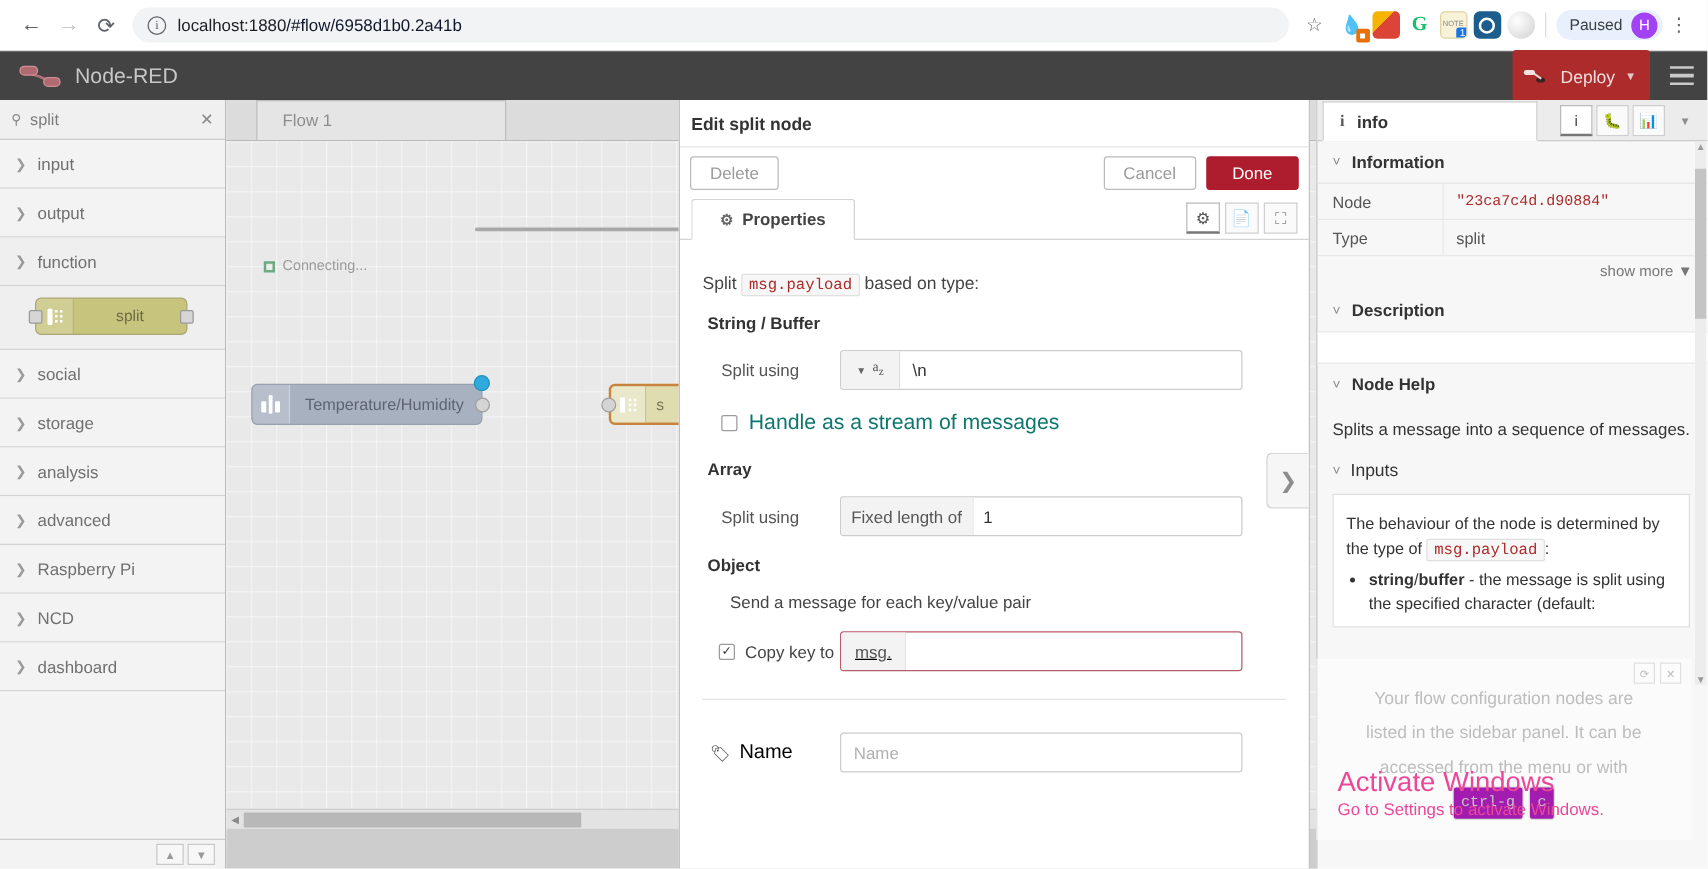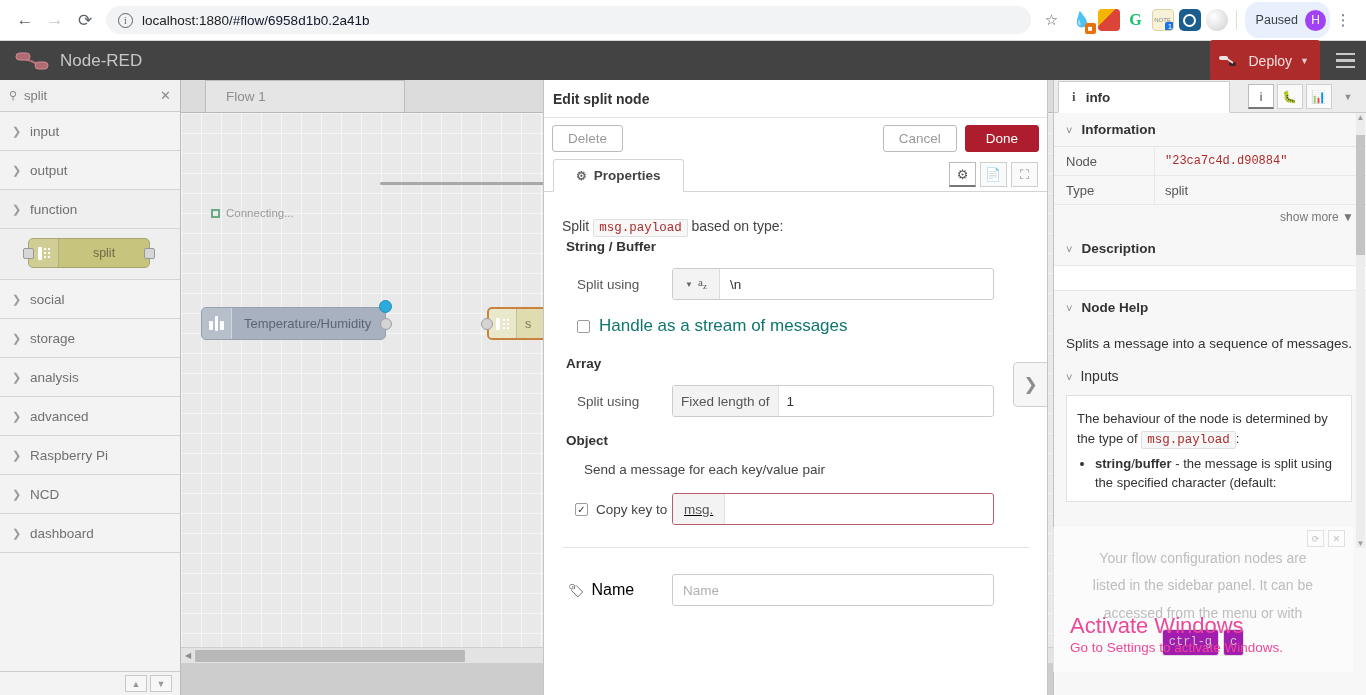--- a/index.html
+++ b/index.html
@@ -49,21 +49,21 @@
   .ext-g { background: #fff; color: #15c26b; font-weight: bold; font-size: 16px;
            font-family: "Liberation Serif", serif; }
   .ext-note { background: #f7f2d8; border: 1px solid #ddd3a0; font-size: 6px; color: #888;
               overflow: hidden; line-height: 1.1; padding: 1px; }
   .ext-ring { background: #1b5e8e; border-radius: 5px; }
   .ext-ring::after { content: ""; width: 9px; height: 9px; border: 2px solid #fff; border-radius: 50%; }
   .ext-moon { background: radial-gradient(circle at 35% 35%, #fff, #cfcfcf); border-radius: 50%; }
   .vsep { width: 1px; height: 20px; background: #dadce0; margin: 0 8px; }
   .profile-chip {
     display: flex; align-items: center; background: #e8f0fe; border-radius: 14px;
-    height: 36px; padding: 0 4px 0 11px; gap: 7px;
+    height: 24px; padding: 0 4px 0 11px; gap: 7px;
   }
   .profile-chip .lbl { font-size: 12.5px; color: #3c4043; }
   .avatar {
     width: 21px; height: 21px; border-radius: 50%; background: #a142f4; color: #fff;
     font-size: 12px; display: flex; align-items: center; justify-content: center;
   }
   .kebab { width: 26px; text-align: center; color: #5f6368; font-size: 15px; letter-spacing: 0; }
 
   
   .nr-header {
@@ -231,21 +231,21 @@
     font-size: 13.5px; font-weight: bold; color: #444; margin-bottom: -1px; border-radius: 3px 3px 0 0;
   }
   .dlg-tab .gear { font-size: 12px; color: #666; }
   .tab-icons { margin-left: auto; display: flex; gap: 4px; padding-bottom: 4px; }
   .ticon {
     width: 27px; height: 25px; border: 1px solid #cfcfcf; background: #fafafa;
     display: flex; align-items: center; justify-content: center; font-size: 13px; color: #8d8d8d;
   }
   .ticon.active { background: #fff; border-color: #bbb; color: #555; border-bottom: 2px solid #777; }
   .dlg-body { flex: 1; padding: 26px 18px 0 18px; overflow: hidden; }
-  .split-line { font-size: 14px; color: #444; margin-bottom: 4px; }
+  .split-line { font-size: 14px; color: #444; margin-bottom: 16px; }
   .code-chip {
     font-family: "Liberation Mono", monospace; font-size: 12.5px; color: #ad2b2b;
     background: #f7f7f7; border: 1px solid #e0e0e0; padding: 1px 5px; border-radius: 2px;
   }
   .sec-head { font-size: 13.5px; font-weight: bold; color: #333; margin: 0 0 14px 4px; }
   .frow { display: flex; align-items: center; margin-bottom: 16px; }
   .frow .flabel { width: 110px; padding-left: 15px; font-size: 13.5px; color: #555; }
   .ctl {
     flex: 1; height: 32px; border: 1px solid #ccc; border-radius: 3px; display: flex;
     align-items: center; background: #fff; max-width: 322px;

